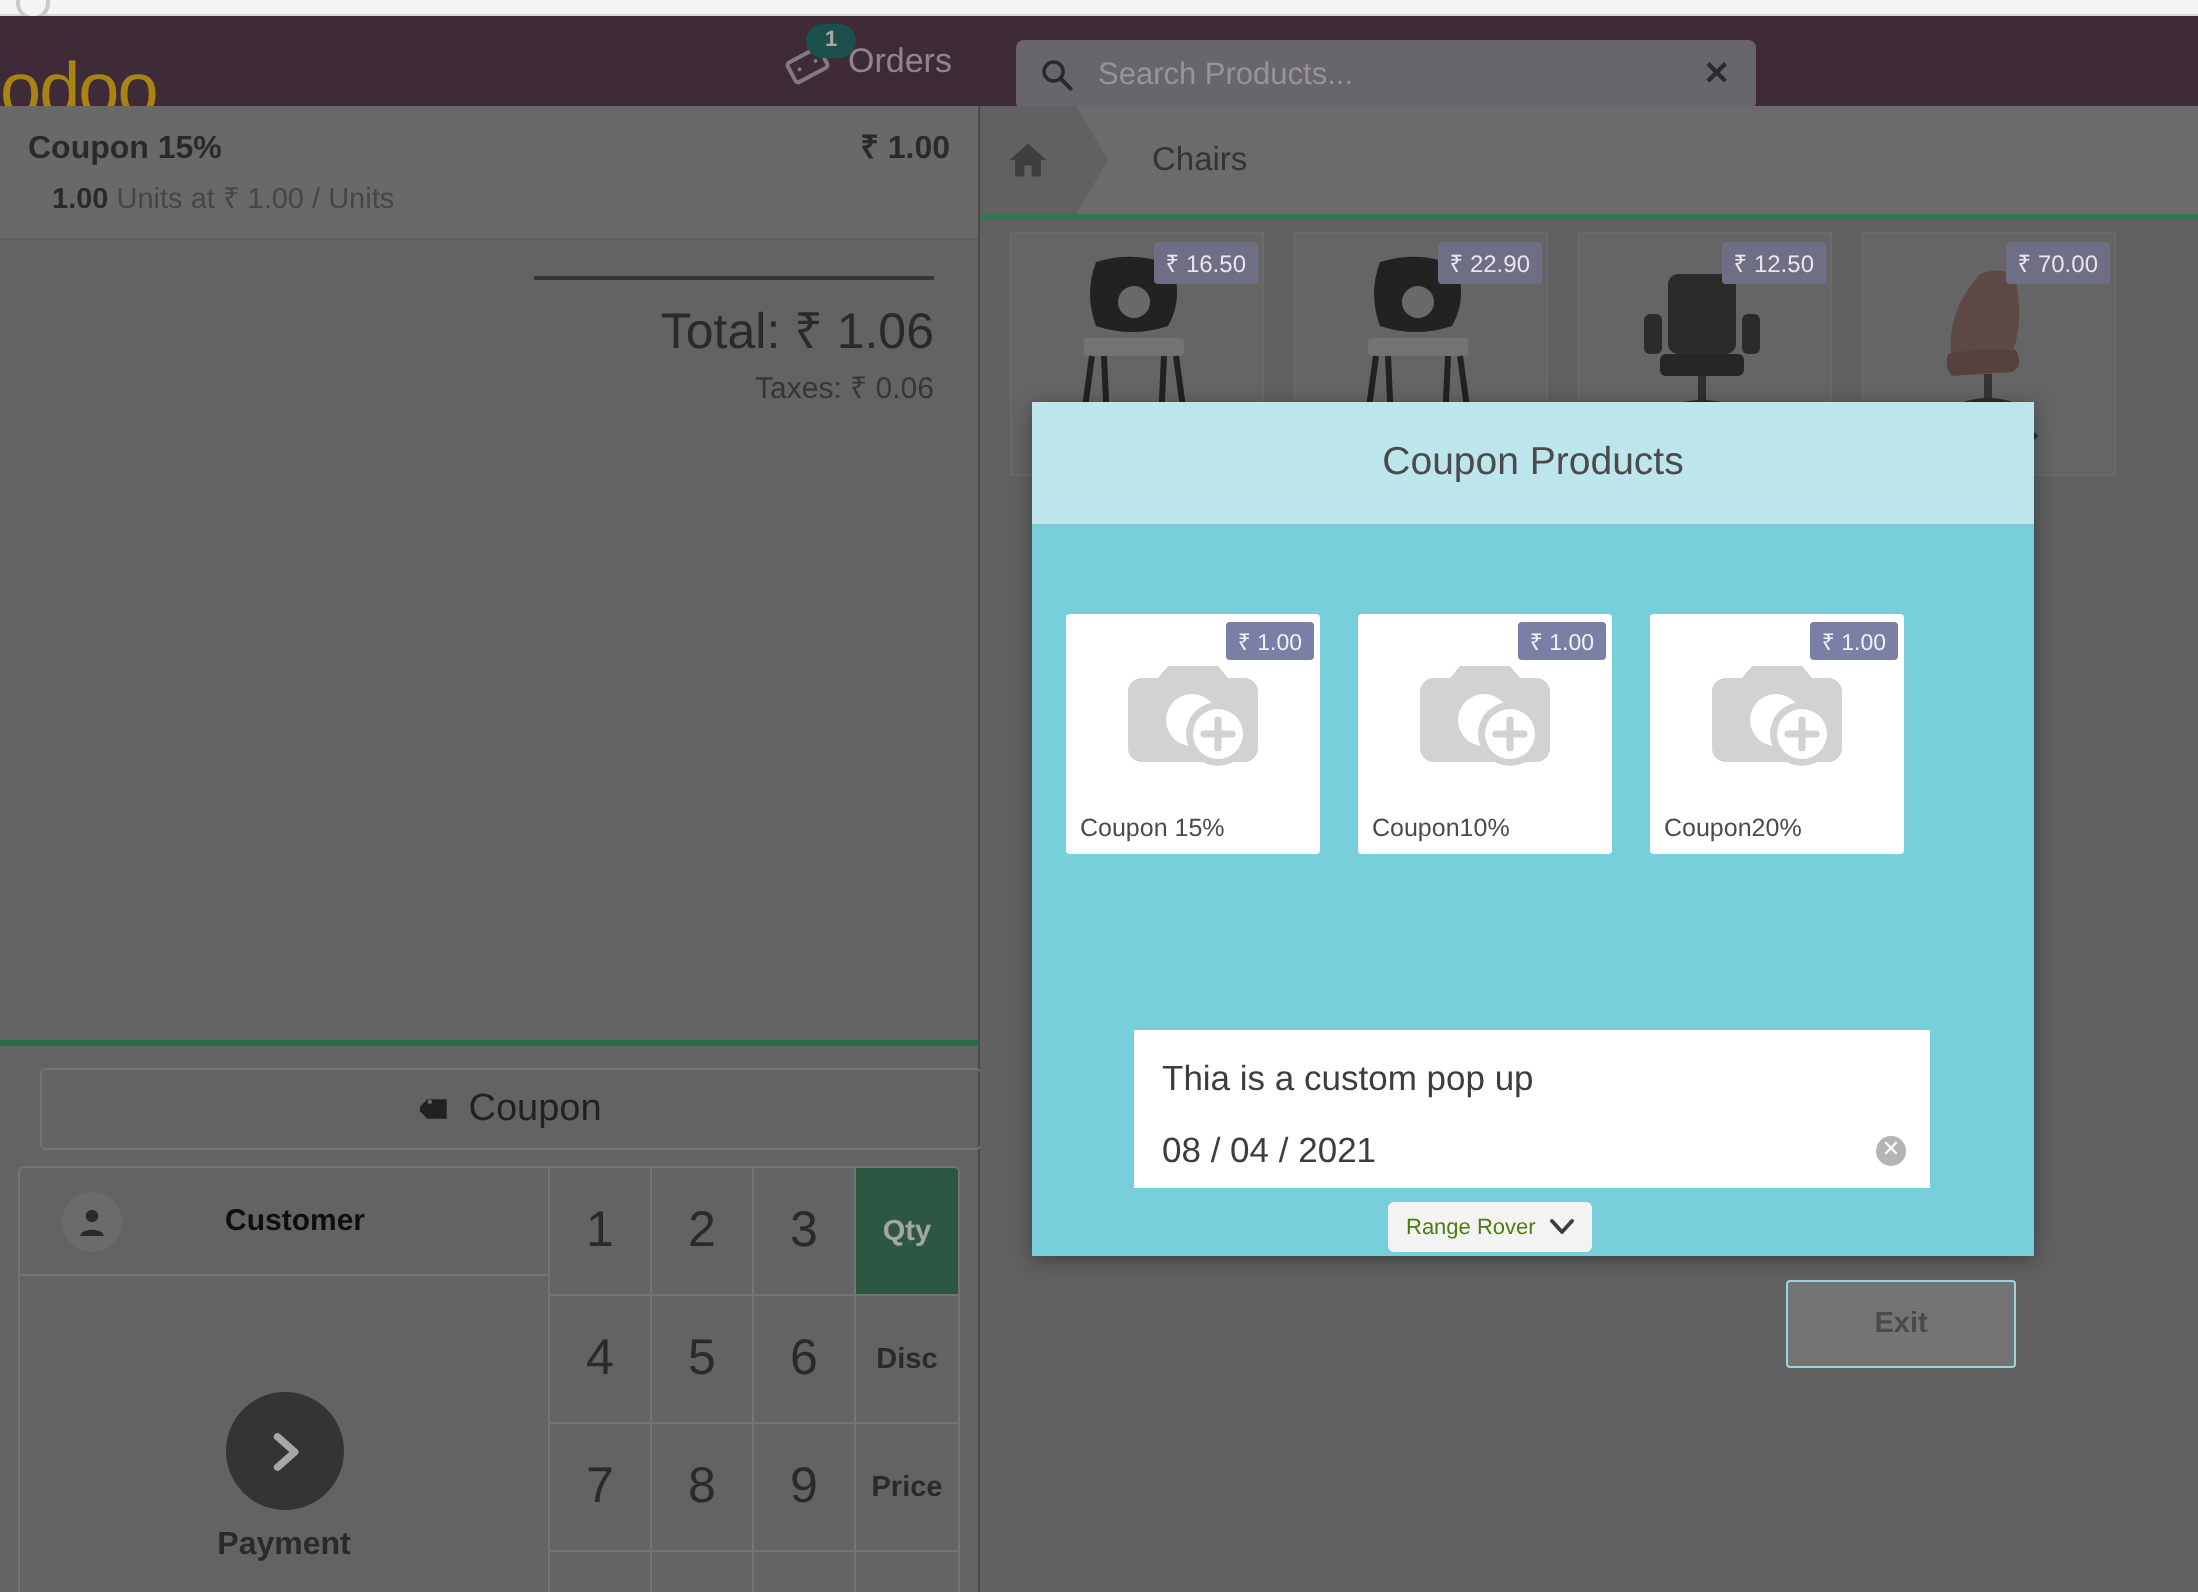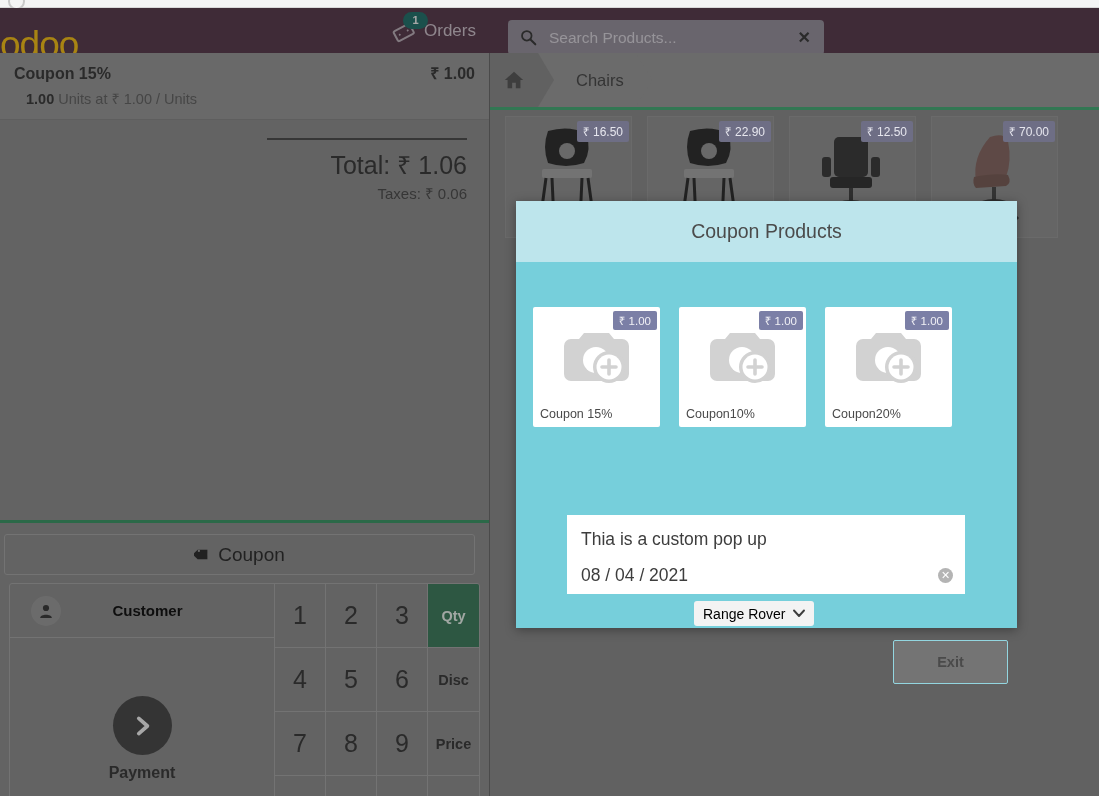--- a/index.html
+++ b/index.html
@@ -42,21 +42,21 @@
   #orders-icon svg{position:absolute;left:0;top:5px;}
   #orders-badge{
     position:absolute;left:11px;top:-6px;min-width:17px;height:17px;
     background:#14655f;color:#e9e9e9;border-radius:9px;
     font-size:11px;line-height:17px;text-align:center;padding:0 4px;
     font-weight:600;
   }
   #orders-label{color:#c3b7c0;font-size:17px;}
 
   #search-wrap{
-    position:absolute;left:508px;top:12px;width:316px;height:35px;
+    position:absolute;left:508px;top:12px;width:370px;height:35px;
     background:#8b8591;border-radius:4px;display:flex;align-items:center;
   }
   #search-icon{margin-left:12px;width:17px;height:17px;flex:none;}
   #search-input{
     flex:1;border:none;outline:none;background:transparent;
     font-family:"Liberation Sans",sans-serif;font-size:15.5px;
     color:#efefef;padding-left:12px;
   }
   #search-input::placeholder{color:#cfcbd3;opacity:1;}
   #search-clear{
@@ -84,21 +84,21 @@
     position:absolute;right:22px;top:85px;width:200px;text-align:right;
     border-top:2px solid #3d3d3d;padding-top:7px;
   }
   #total-line{font-size:25px;color:#2b2b2b;}
   #taxes-line{font-size:15px;color:#3e3e3e;margin-top:2px;}
 
   #green-sep{position:absolute;left:0;top:467px;width:489px;height:3px;background:#2d8a58;}
 
   
   #coupon-btn{
-    position:absolute;left:4px;top:481px;width:469px;height:39px;
+    position:absolute;left:20px;top:481px;width:469px;height:39px;
     border:1px solid #9a9a9a;border-radius:3px;background:transparent;
     display:flex;align-items:center;justify-content:center;gap:7px;
     cursor:pointer;
   }
   #coupon-btn .lbl{font-size:19px;color:#1d1d1d;}
 
   
   #pad{
     position:absolute;left:9px;top:530px;width:469px;height:256px;
     border:1px solid #9a9a9a;border-radius:3px;overflow:hidden;
@@ -210,21 +210,21 @@
   #date-field{position:static;left:auto;top:auto;width:auto;flex:1;height:36px;}
   #date-clear{
     margin-right:12px;width:15px;height:15px;border-radius:50%;background:#b4b4b4;
     color:#fff;font-size:11px;line-height:15px;text-align:center;cursor:pointer;flex:none;
   }
 
   #select-wrap{
     position:absolute;left:178px;top:339px;height:25px;background:#f3f3f3;border-radius:3px;
     display:flex;align-items:center;padding:0 9px;gap:7px;cursor:pointer;
   }
-  #select-label{font-size:14px;color:#000000;}
+  #select-label{font-size:11px;color:#4d7c0f;}
 
   #exit-btn{
     position:absolute;left:377px;top:378px;width:113px;height:42px;
     background:rgba(255,255,255,0.12);border:1px solid #93d6e0;border-radius:2px;
     display:flex;align-items:center;justify-content:center;cursor:pointer;
   }
   #exit-label{font-size:14.5px;font-weight:bold;color:#4a4a4a;}
 </style>
 </head>
 <body>

